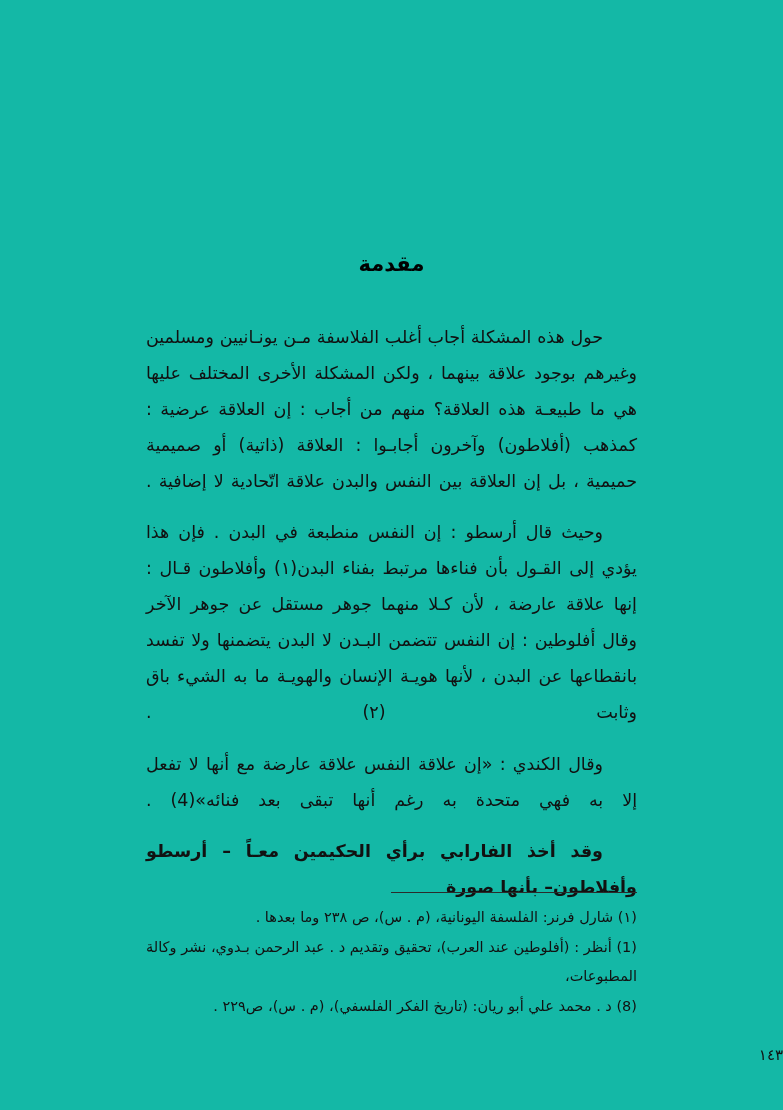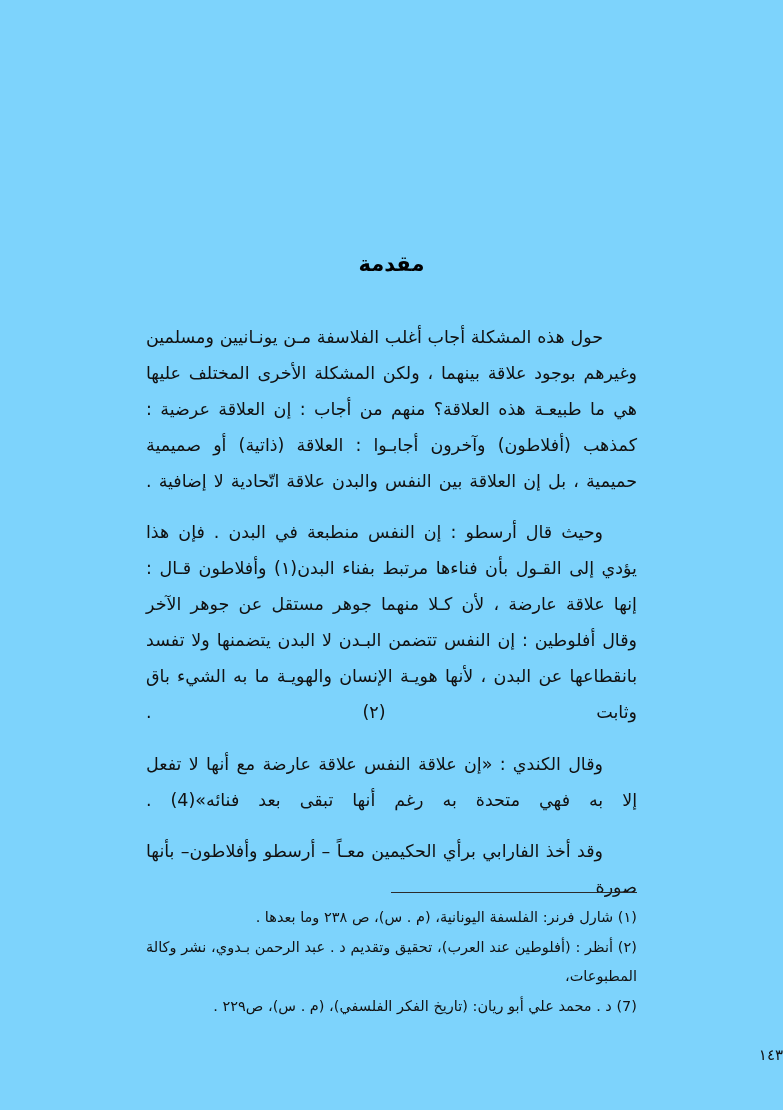--- a/index.html
+++ b/index.html
@@ -5,21 +5,21 @@
   html, body {
     margin: 0;
     padding: 0;
     background: #ffffff;
   }
   .page {
     position: relative;
     width: 783px;
     height: 1110px;
     margin: 0 auto;
-    background: #7dd3fc;
+    background: #14b8a6;
     font-family: "DejaVu Sans", "Liberation Sans", sans-serif;
     color: #1a1a1a;
     overflow: hidden;
   }
   .content {
     position: absolute;
     top: 252px;
     right: 146px;
     left: 146px;
   }
@@ -35,20 +35,21 @@
     font-size: 17.5px;
     line-height: 2.05;
     text-align: justify;
     text-align-last: justify;
     margin: 4px 0 16px 0;
     text-indent: 34px;
     color: #111;
   }
   .para.last-left {
     text-align-last: right;
+    font-weight: bold;
   }
   .footnote-rule {
     position: absolute;
     top: 892px;
     right: 146px;
     width: 246px;
     height: 1px;
     background: #2b2b2b;
   }
   .footnotes {
@@ -102,21 +103,21 @@
     <p class="para last-left">وقد أخذ الفارابي برأي الحكيمين معـاً – أرسطو وأفلاطون– بأنها صورة</p>
 
   </div>
 
   <div class="footnote-rule"></div>
 
   <div class="footnotes">
 
     <p class="footnote center-ish">(١) شارل فرنر: الفلسفة اليونانية، (م . س)، ص ٢٣٨ وما بعدها .</p>
 
-    <p class="footnote">(٢) أنظر : (أفلوطين عند العرب)، تحقيق وتقديم د . عبد الرحمن بـدوي، نشر وكالة المطبوعات،</p>
+    <p class="footnote">(1) أنظر : (أفلوطين عند العرب)، تحقيق وتقديم د . عبد الرحمن بـدوي، نشر وكالة المطبوعات،</p>
 
-    <p class="footnote fn3">(7) د . محمد علي أبو ريان: (تاريخ الفكر الفلسفي)، (م . س)، ص٢٢٩ .</p>
+    <p class="footnote fn3">(8) د . محمد علي أبو ريان: (تاريخ الفكر الفلسفي)، (م . س)، ص٢٢٩ .</p>
 
   </div>
 
   <div class="page-number">١٤٣</div>
 
 </div>
 
 </body></html>

